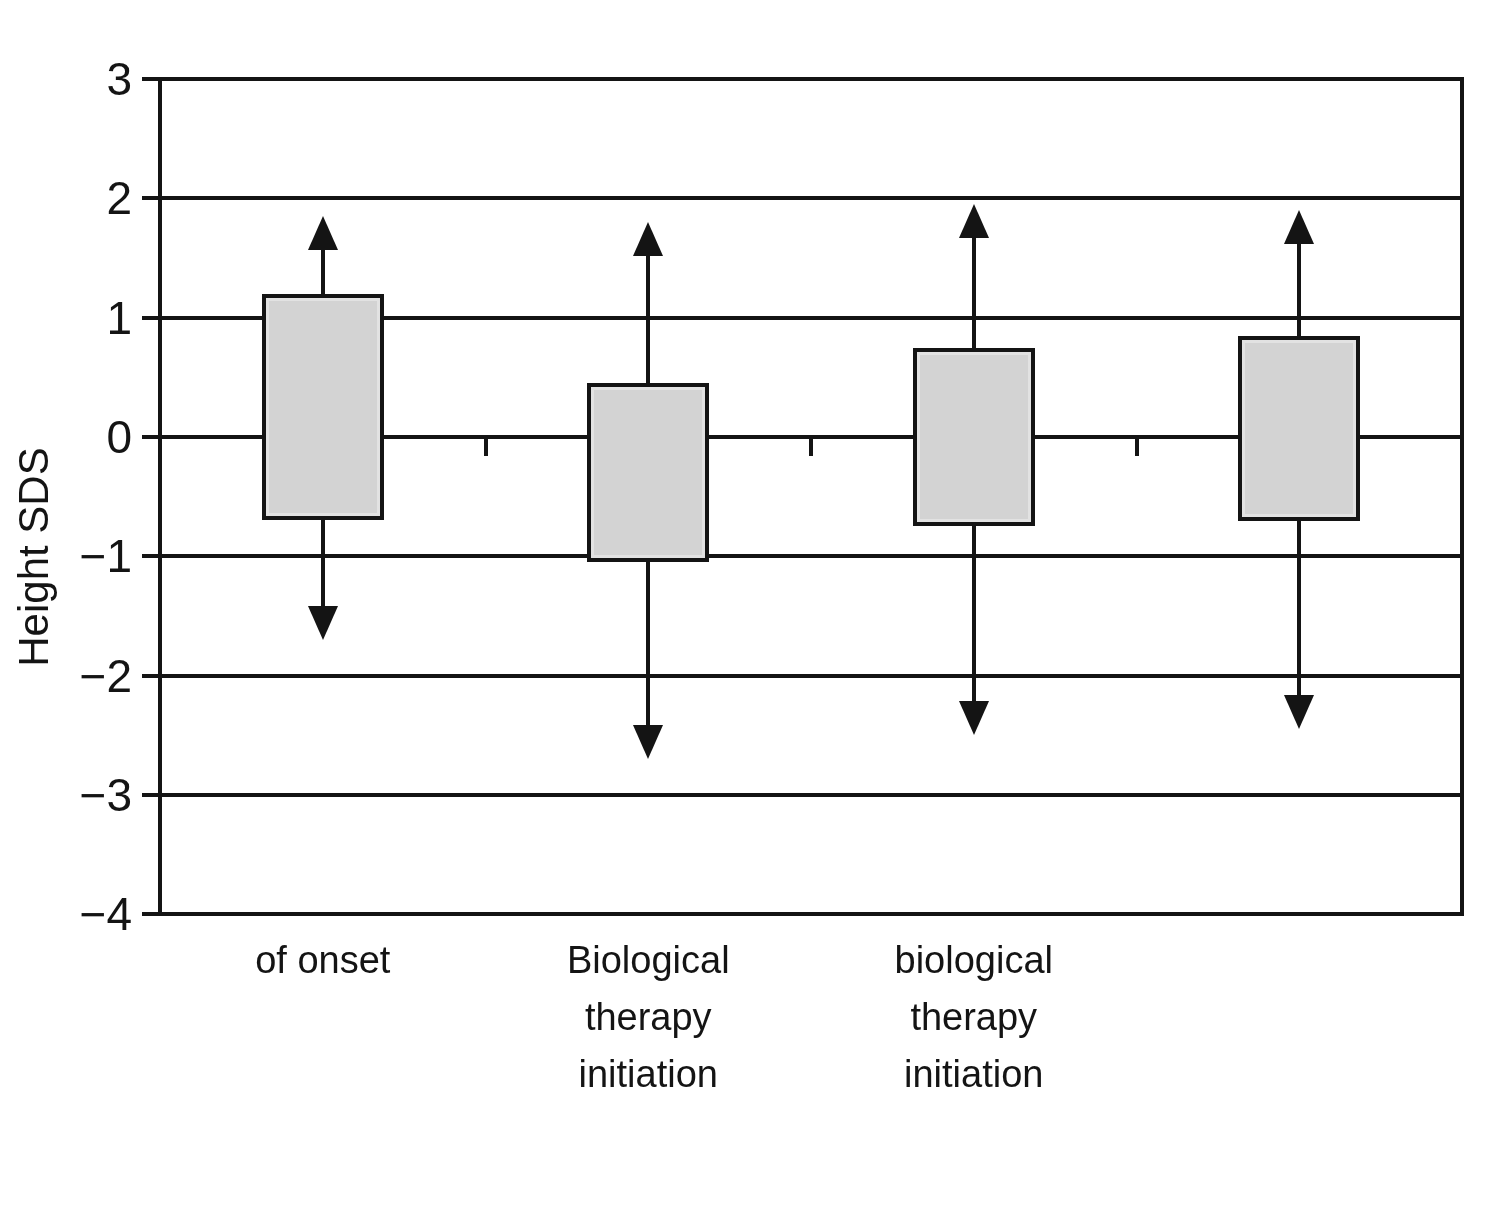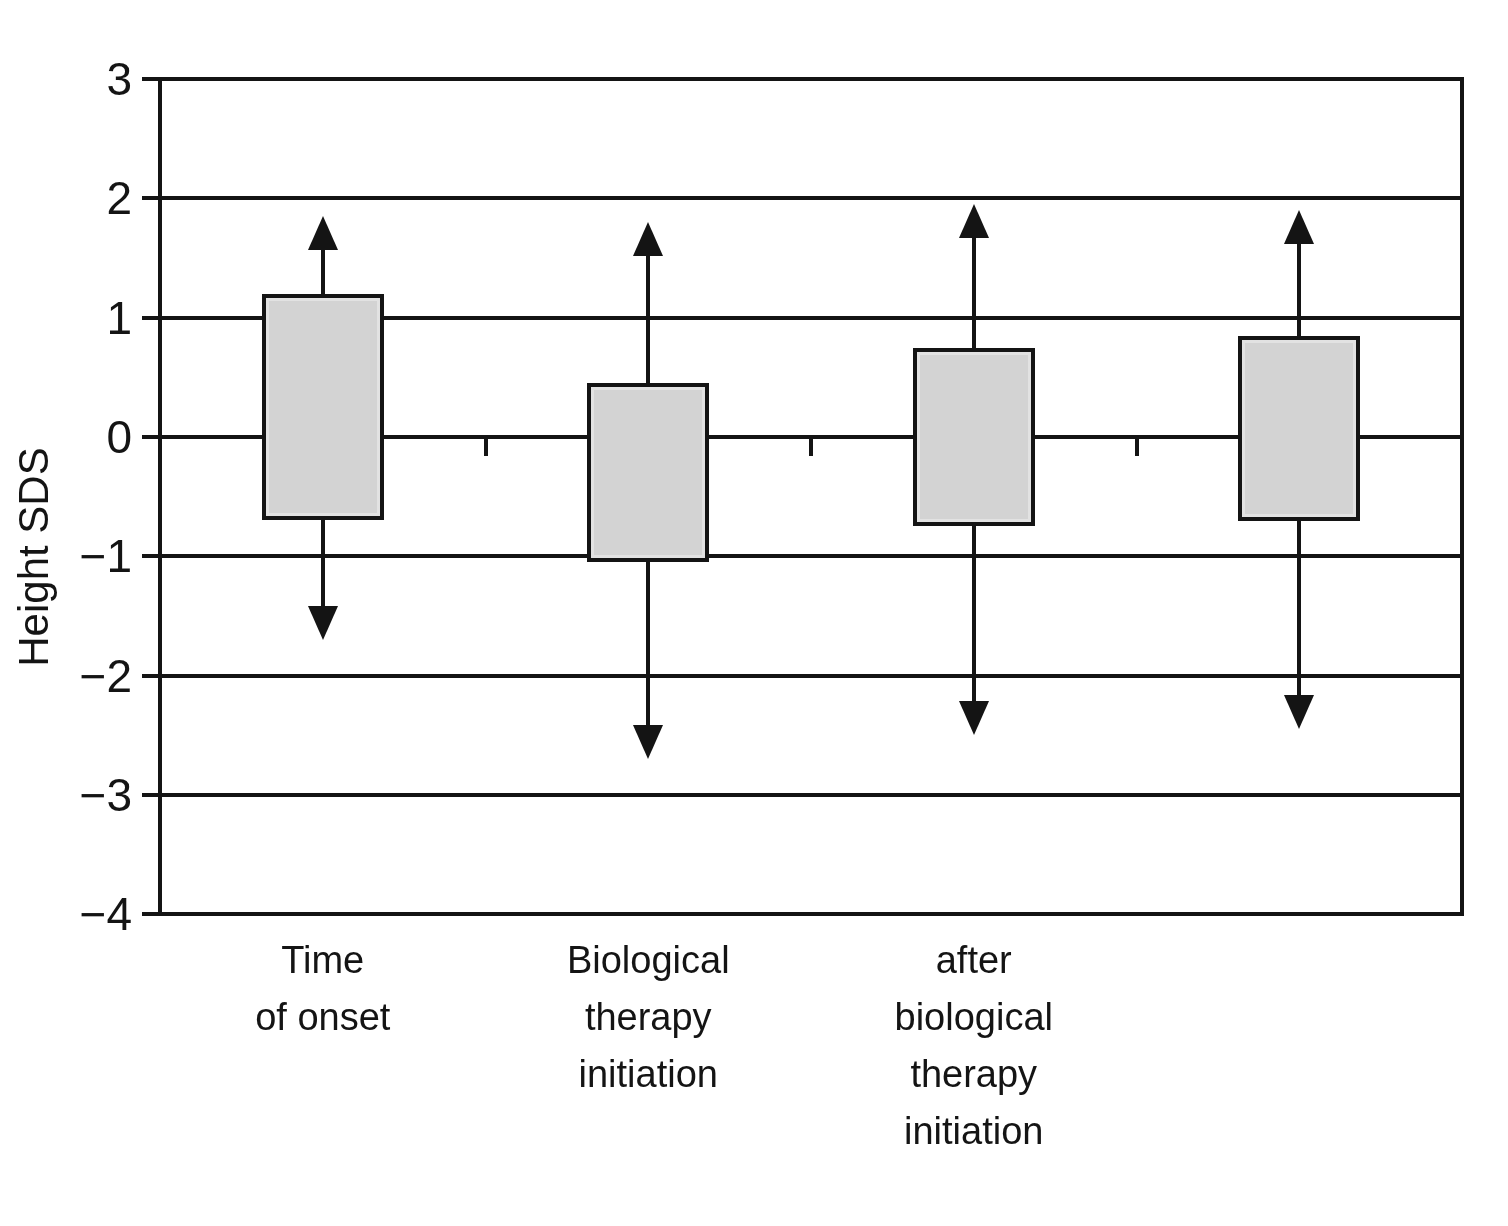--- a/index.html
+++ b/index.html
@@ -85,40 +85,38 @@
       <div class="ytick-label" style="left: 14px; width: 118px; top: 887.2px; height: 54px;">−4</div>
       <div class="xtick" style="left: 483.5px; top: 439px; width: 4px; height: 17px; background: rgb(20, 20, 20);"></div>
       <div class="xtick" style="left: 809px; top: 439px; width: 4px; height: 17px; background: rgb(20, 20, 20);"></div>
       <div class="xtick" style="left: 1134.5px; top: 439px; width: 4px; height: 17px; background: rgb(20, 20, 20);"></div>
       <div class="wshaft" style="left: 320.75px; top: 244.295px; width: 4px; height: 52.545px; background: rgb(20, 20, 20);"></div>
       <div class="arrow-up" style="left: 307.75px; top: 216.295px; border-bottom: 34px solid rgb(20, 20, 20);"></div>
       <div class="wshaft" style="left: 320.75px; top: 517.51px; width: 4px; height: 94.3px; background: rgb(20, 20, 20);"></div>
       <div class="arrow-down" style="left: 307.75px; top: 605.81px; border-top: 34px solid rgb(20, 20, 20);"></div>
       <div class="box" style="left: 261.75px; top: 293.84px; width: 122px; height: 226.67px; background: rgb(211, 211, 211); border: 4px solid rgb(20, 20, 20);"></div>
       <div class="cat-label" style="left: 142.75px; top: 932px;">
-        <div>Time</div>
         <div>of onset</div>
       </div>
       <div class="wshaft" style="left: 646.25px; top: 250.26px; width: 4px; height: 136.055px; background: rgb(20, 20, 20);"></div>
       <div class="arrow-up" style="left: 633.25px; top: 222.26px; border-bottom: 34px solid rgb(20, 20, 20);"></div>
       <div class="wshaft" style="left: 646.25px; top: 559.265px; width: 4px; height: 171.845px; background: rgb(20, 20, 20);"></div>
       <div class="arrow-down" style="left: 633.25px; top: 725.11px; border-top: 34px solid rgb(20, 20, 20);"></div>
       <div class="box" style="left: 587.25px; top: 383.315px; width: 122px; height: 178.95px; background: rgb(211, 211, 211); border: 4px solid rgb(20, 20, 20);"></div>
       <div class="cat-label" style="left: 468.25px; top: 932px;">
         <div>Biological</div>
         <div>therapy</div>
         <div>initiation</div>
       </div>
       <div class="wshaft" style="left: 971.75px; top: 232.365px; width: 4px; height: 118.16px; background: rgb(20, 20, 20);"></div>
       <div class="arrow-up" style="left: 958.75px; top: 204.365px; border-bottom: 34px solid rgb(20, 20, 20);"></div>
       <div class="wshaft" style="left: 971.75px; top: 523.475px; width: 4px; height: 183.775px; background: rgb(20, 20, 20);"></div>
       <div class="arrow-down" style="left: 958.75px; top: 701.25px; border-top: 34px solid rgb(20, 20, 20);"></div>
       <div class="box" style="left: 912.75px; top: 347.525px; width: 122px; height: 178.95px; background: rgb(211, 211, 211); border: 4px solid rgb(20, 20, 20);"></div>
       <div class="cat-label" style="left: 793.75px; top: 932px;">
-        <div>after</div>
         <div>biological</div>
         <div>therapy</div>
         <div>initiation</div>
       </div>
       <div class="wshaft" style="left: 1297.25px; top: 238.33px; width: 4px; height: 100.265px; background: rgb(20, 20, 20);"></div>
       <div class="arrow-up" style="left: 1284.25px; top: 210.33px; border-bottom: 34px solid rgb(20, 20, 20);"></div>
       <div class="wshaft" style="left: 1297.25px; top: 517.51px; width: 4px; height: 183.775px; background: rgb(20, 20, 20);"></div>
       <div class="arrow-down" style="left: 1284.25px; top: 695.285px; border-top: 34px solid rgb(20, 20, 20);"></div>
       <div class="box" style="left: 1238.25px; top: 335.595px; width: 122px; height: 184.915px; background: rgb(211, 211, 211); border: 4px solid rgb(20, 20, 20);"></div>
     </div>

